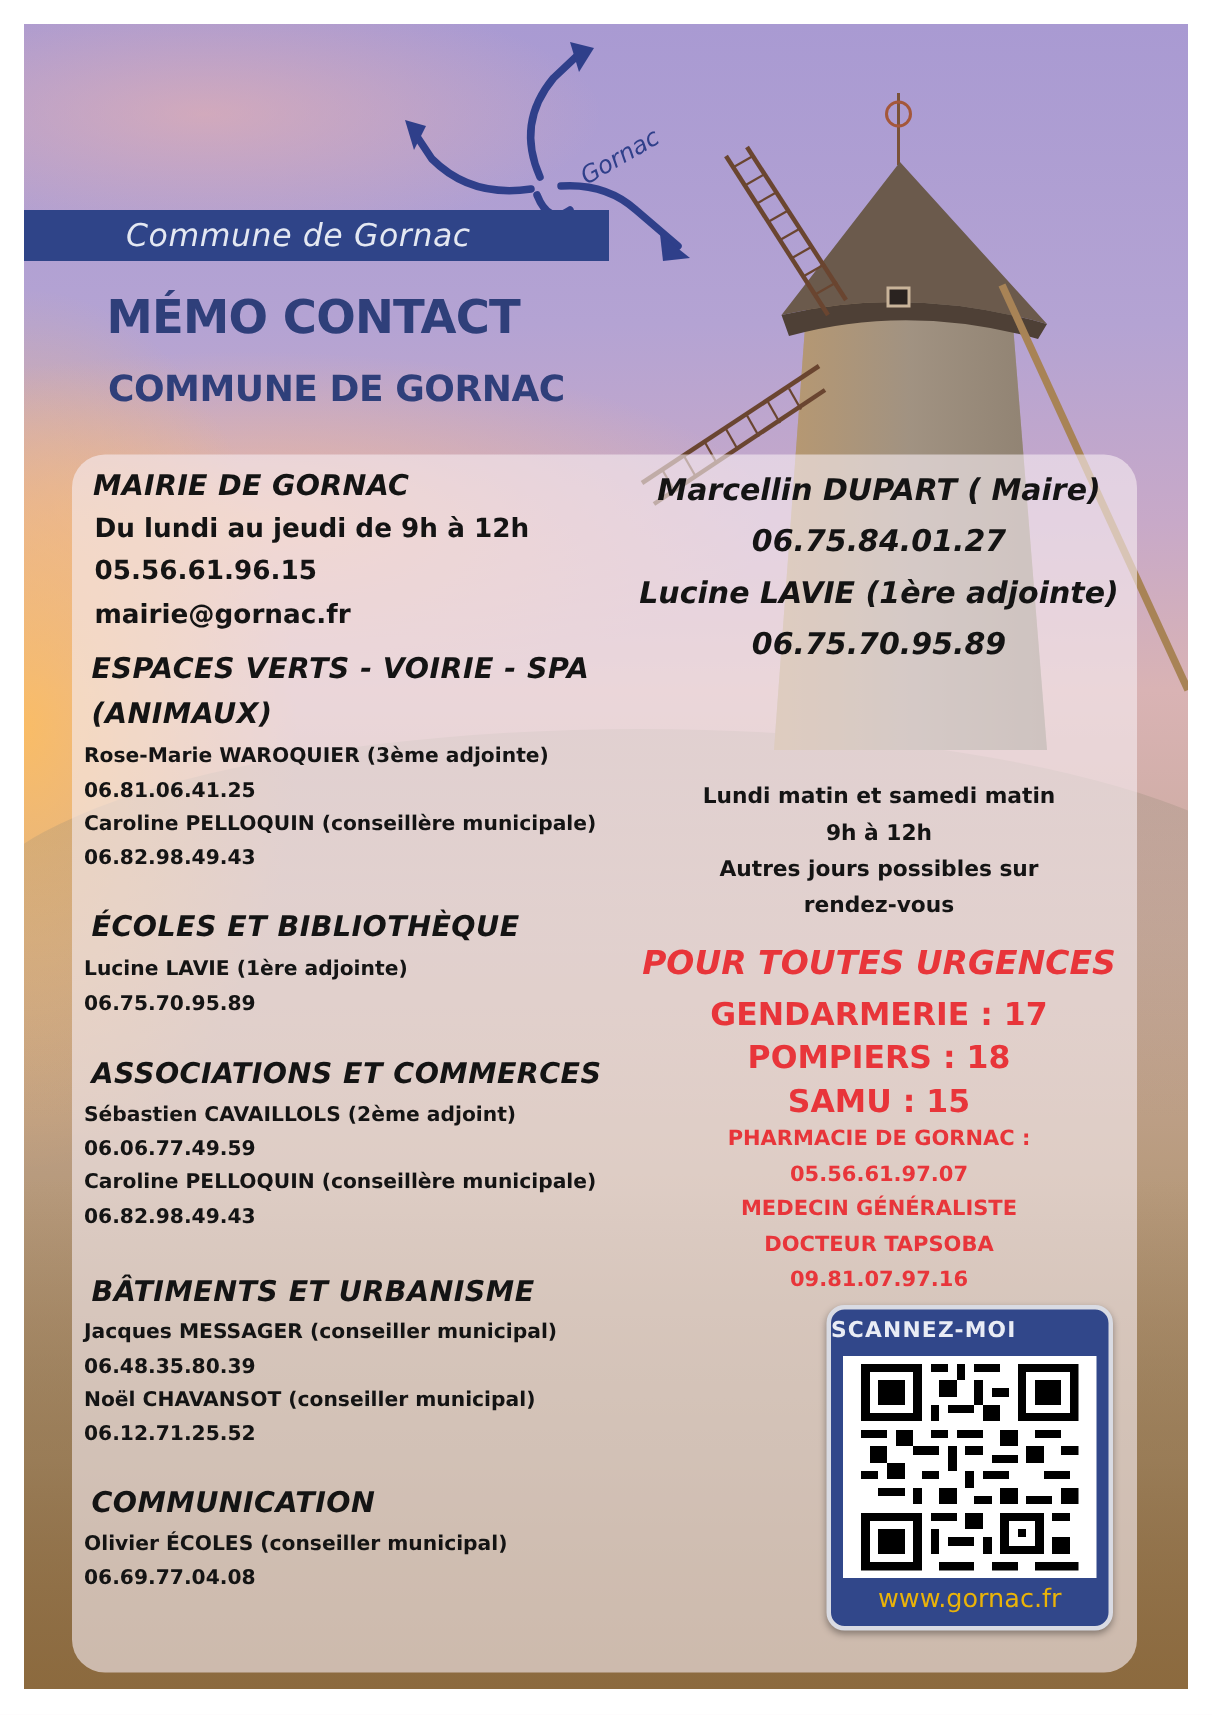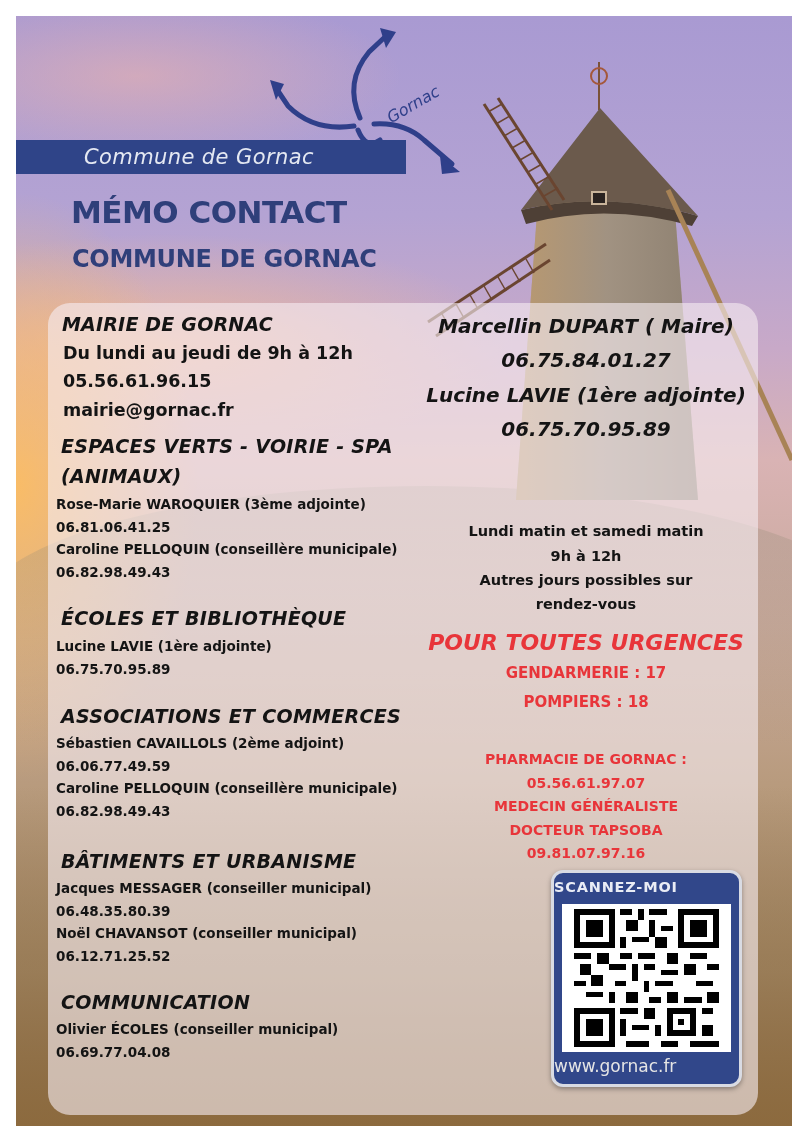--- a/index.html
+++ b/index.html
@@ -71,42 +71,42 @@
 
   .section-title { left: 45px; font-size: 19px; font-weight: bold; font-style: italic; letter-spacing: 0.3px; }
   .contact-line { left: 40px; font-size: 13.5px; font-weight: bold; }
 
   .right-col { position: absolute; left: 402px; width: 336px; text-align: center; }
   .elected { font-size: 20px; font-weight: bold; font-style: italic; color: #141414; white-space: nowrap; }
   .perm-title { font-size: 17.5px; font-weight: bold; color: #141414; }
   .perm-line { font-size: 14.5px; font-weight: bold; color: #141414; }
 
   .urg-title { font-size: 22px; font-weight: bold; font-style: italic; color: #e8353a; }
-  .urg-big { font-size: 15px; font-weight: bold; color: #e8353a; }
+  .urg-big { font-size: 21px; font-weight: bold; color: #e8353a; }
   .urg-small { font-size: 14px; font-weight: bold; color: #e8353a; }
 
   
   .qr-card {
     position: absolute; left: 551px; top: 870px; width: 191px; height: 217px;
     border-radius: 12px; background: #31478a;
     border: 3px solid #d9dbe3;
     box-shadow: 0 2px 5px rgba(0,0,0,0.35);
   }
   .qr-title {
     position: absolute; left: 0; right: 0; top: 6px; text-align: left;
     color: #e9ecf5; font-size: 14.5px; font-weight: bold; letter-spacing: 0.8px;
   }
   .qr-box {
     position: absolute; left: 8px; top: 31px; width: 169px; height: 148px;
     background: #ffffff; padding: 5px 12px;
   }
   .qr-box svg { width: 100%; height: 100%; display: block; }
   .qr-url {
-    position: absolute; left: 0; right: 0; top: 183px; 
-    color: #e5e5e5; font-size: 17px;
+    position: absolute; left: 0; right: 0; top: 183px; text-align: center;
+    color: #eab308; font-size: 17px;
   }
 </style>
 </head>
 <body>
 
 <div class="poster">
   <div class="hill"></div>
   <div class="ground"></div>
 
   <div class="windmill">
@@ -222,20 +222,21 @@
   <div class="right-col elected" style="top:401px">06.75.70.95.89</div>
 
   <div class="right-col perm-line" style="top:507px">Lundi matin et samedi matin</div>
   <div class="right-col perm-line" style="top:532px">9h à 12h</div>
   <div class="right-col perm-line" style="top:556px">Autres jours possibles sur</div>
   <div class="right-col perm-line" style="top:580px">rendez-vous</div>
 
   <div class="right-col urg-title" style="top:614px">POUR TOUTES URGENCES</div>
   <div class="right-col urg-big" style="top:648px">GENDARMERIE : 17</div>
   <div class="right-col urg-big" style="top:677px">POMPIERS : 18</div>
+  <div class="right-col urg-big" style="top:706px">SAMU : 15</div>
   <div class="right-col urg-small" style="top:735px">PHARMACIE DE GORNAC :</div>
   <div class="right-col urg-small" style="top:759px">05.56.61.97.07</div>
   <div class="right-col urg-small" style="top:782px">MEDECIN GÉNÉRALISTE</div>
   <div class="right-col urg-small" style="top:806px">DOCTEUR TAPSOBA</div>
   <div class="right-col urg-small" style="top:829px">09.81.07.97.16</div>
 </div>
 
 <div class="qr-card">
   <div class="qr-title">SCANNEZ-MOI</div>
   <div class="qr-box">

